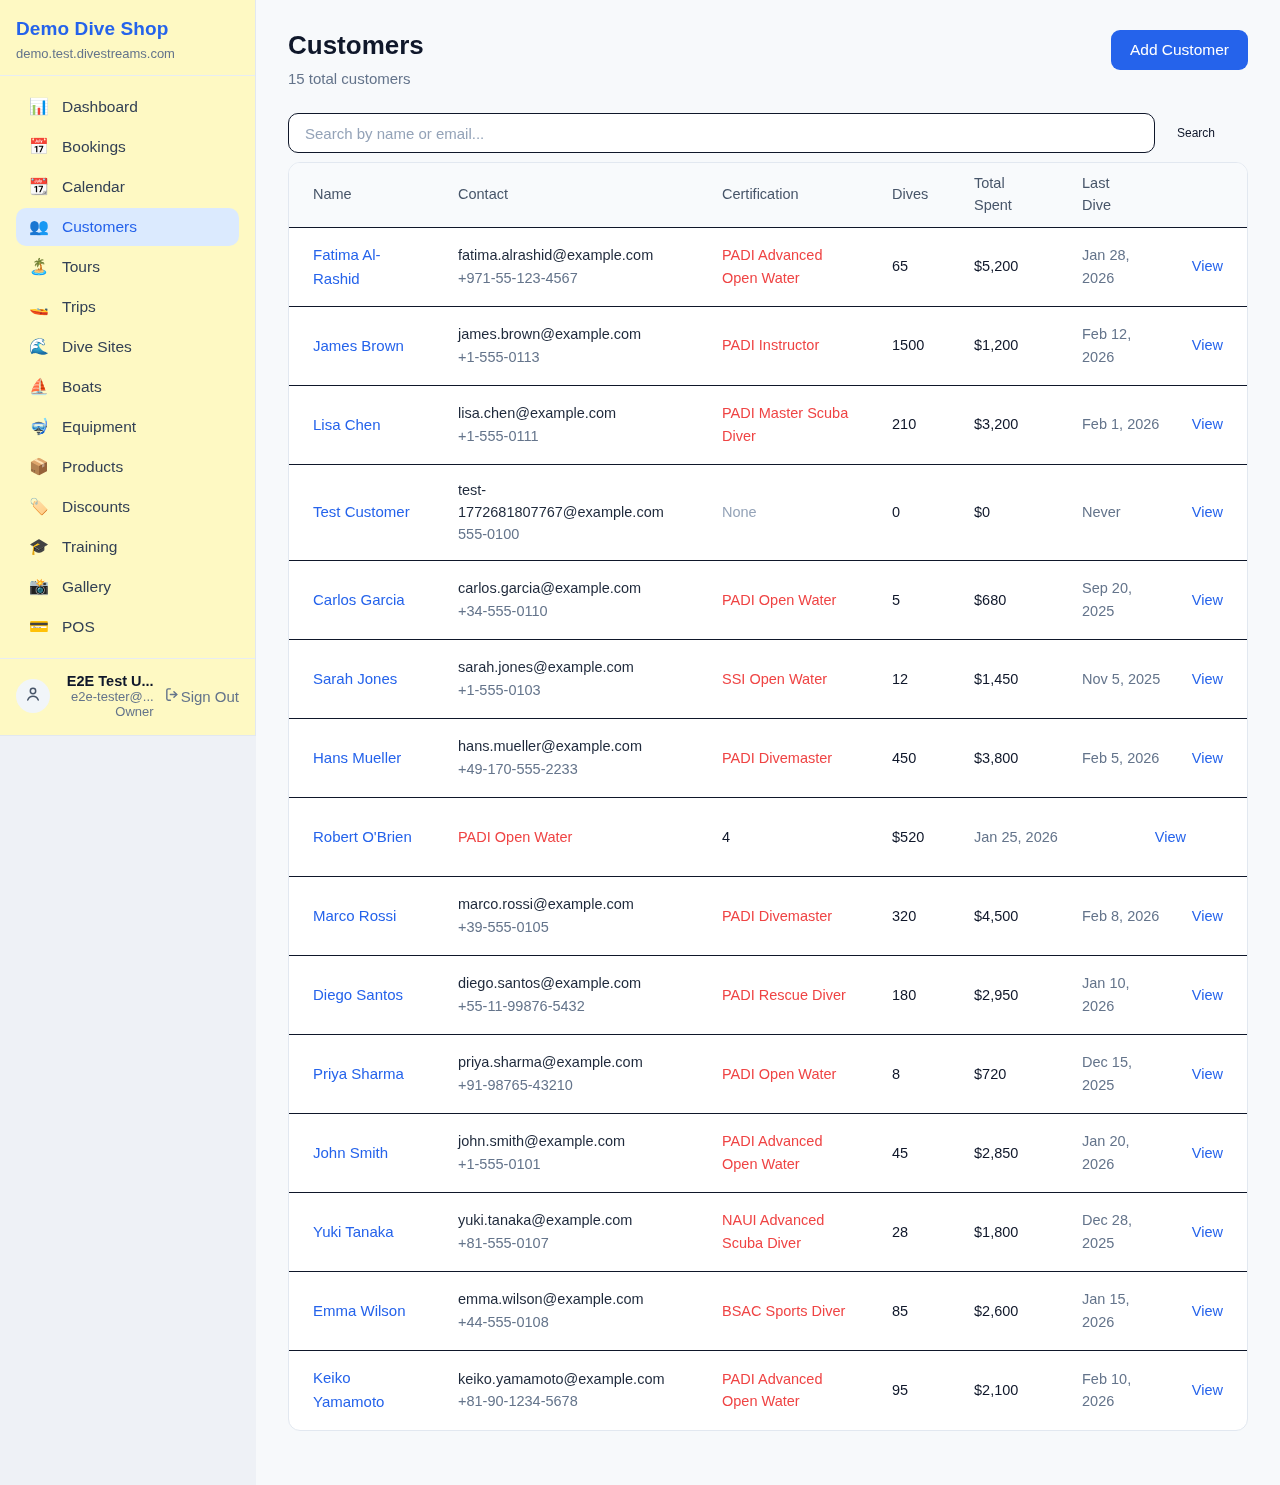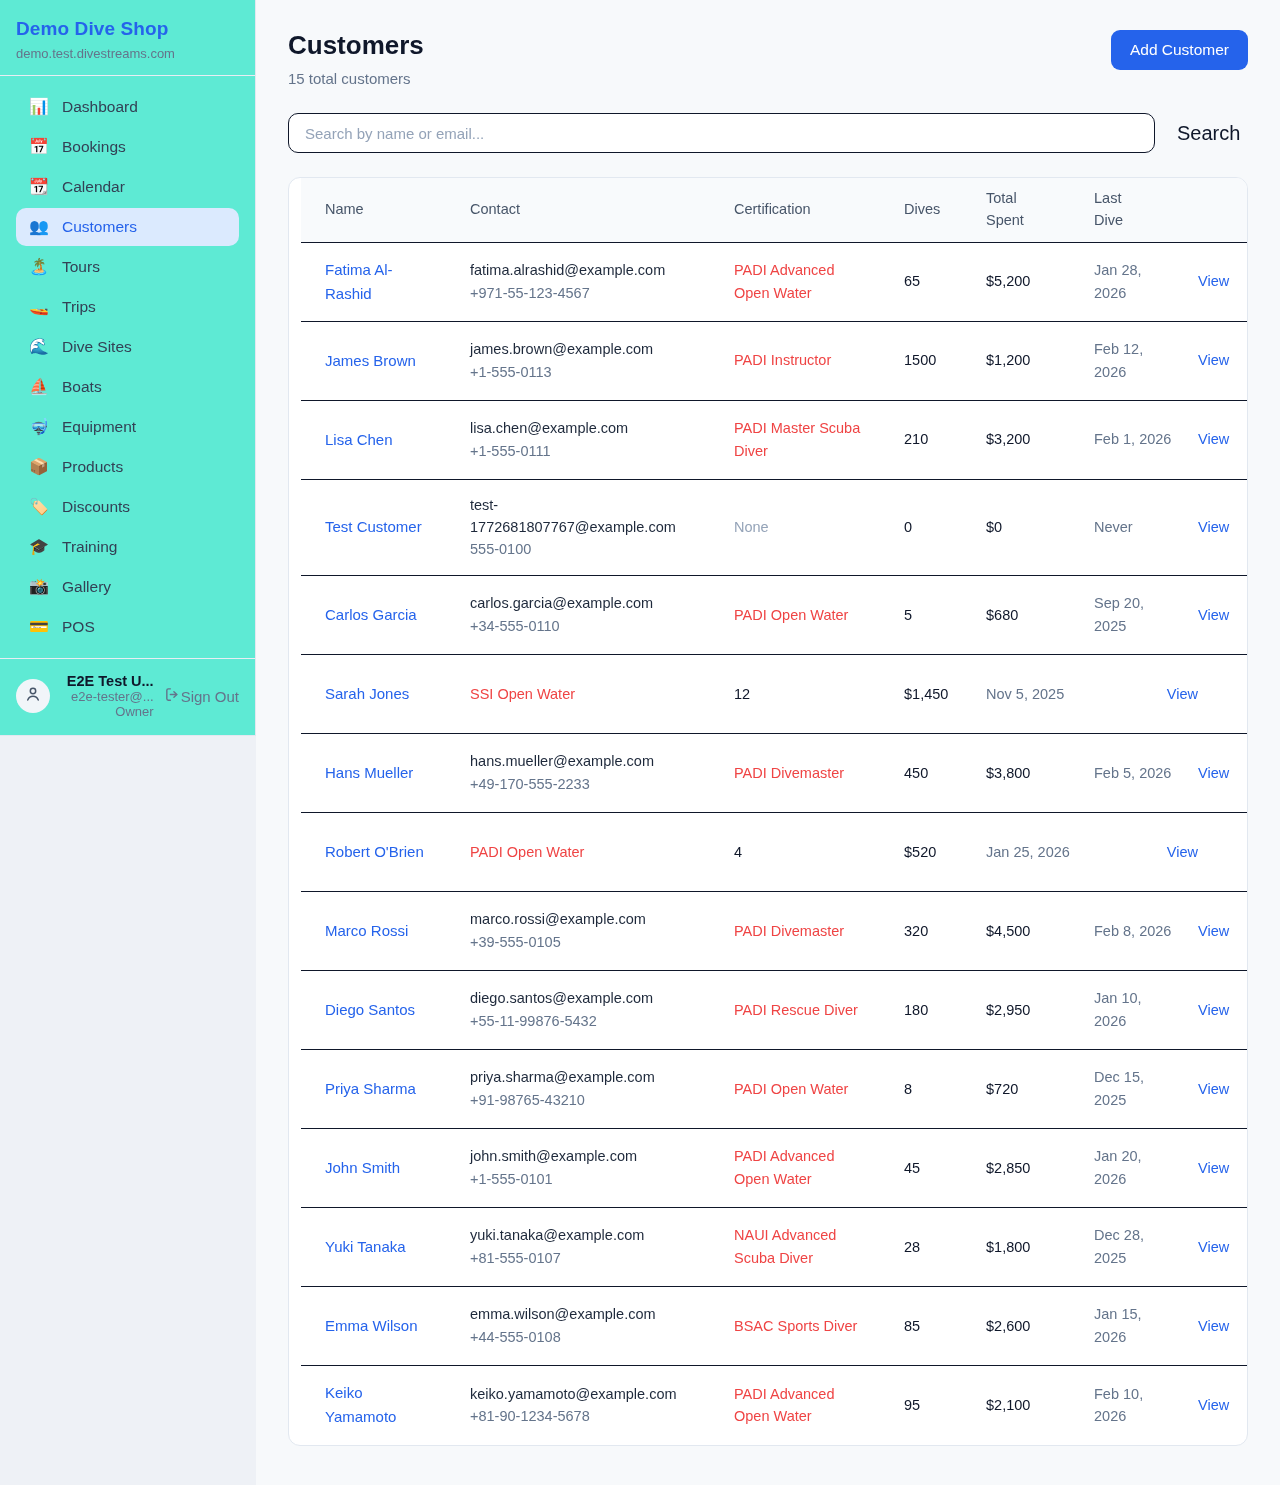--- a/index.html
+++ b/index.html
@@ -8,21 +8,21 @@
     font-family: "Liberation Sans", "DejaVu Sans", sans-serif;
     background: #eef1f6;
     color: #0f172a;
     position: relative;
   }
 
   
   .sidebar {
     position: absolute; top: 0; left: 0;
     width: 256px;
-    background: #5eead4;
+    background: #fef9c3;
     border-right: 1px solid #e2e8f0;
     border-bottom: 1px solid #e2e8f0;
     display: flex; flex-direction: column;
   }
   .brand { padding: 18px 16px 14px 16px; border-bottom: 1px solid #e8edf3; }
   .brand-name { font-size: 19px; font-weight: 700; color: #2563eb; letter-spacing: .1px; }
   .brand-domain { margin-top: 6px; font-size: 13px; color: #64748b; }
 
   .nav { padding: 12px 16px 10px 16px; }
   .nav-item {
@@ -78,32 +78,31 @@
     border-radius: 10px;
     padding: 0 16px;
     font-size: 15px; color: #0f172a;
     background: #ffffff;
     font-family: inherit;
     outline: none;
   }
   .search-input::placeholder { color: #94a3b8; }
   .search-btn {
     background: none; border: none; cursor: pointer;
-    font-size: 20px; color: #0f172a; font-family: inherit;
+    font-size: 12px; color: #0f172a; font-family: inherit;
     padding: 6px 10px;
   }
 
   
   .card {
-    margin-top: 24px;
+    margin-top: 9px;
     background: #ffffff;
     border: 1px solid #e2e8f0;
     border-radius: 12px;
     overflow: hidden;
-    padding-left: 12px;
   }
   .trow {
     display: grid;
     grid-template-columns: 145px 264px 170px 82px 108px 104px 1fr;
     align-items: center;
     padding: 0 24px;
   }
   .thead {
     background: #f8fafc;
     border-bottom: 1px solid #0f172a;
@@ -307,20 +306,24 @@
             <div class="phone">+34-555-0110</div>
           </div>
           <div class="cell c-cert">PADI Open Water</div>
           <div class="cell c-dives">5</div>
           <div class="cell c-total">$680</div>
           <div class="cell c-last">Sep 20, 2025</div>
           <div class="cell c-view"><a class="view-link">View</a></div>
         </div>
         <div class="trow tbody-row">
           <div class="cell c-name"><a class="name-link">Sarah Jones</a></div>
+          <div class="cell c-contact">
+            <div class="email">sarah.jones@example.com</div>
+            <div class="phone">+1-555-0103</div>
+          </div>
           <div class="cell c-cert">SSI Open Water</div>
           <div class="cell c-dives">12</div>
           <div class="cell c-total">$1,450</div>
           <div class="cell c-last">Nov 5, 2025</div>
           <div class="cell c-view"><a class="view-link">View</a></div>
         </div>
         <div class="trow tbody-row">
           <div class="cell c-name"><a class="name-link">Hans Mueller</a></div>
           <div class="cell c-contact">
             <div class="email">hans.mueller@example.com</div>

